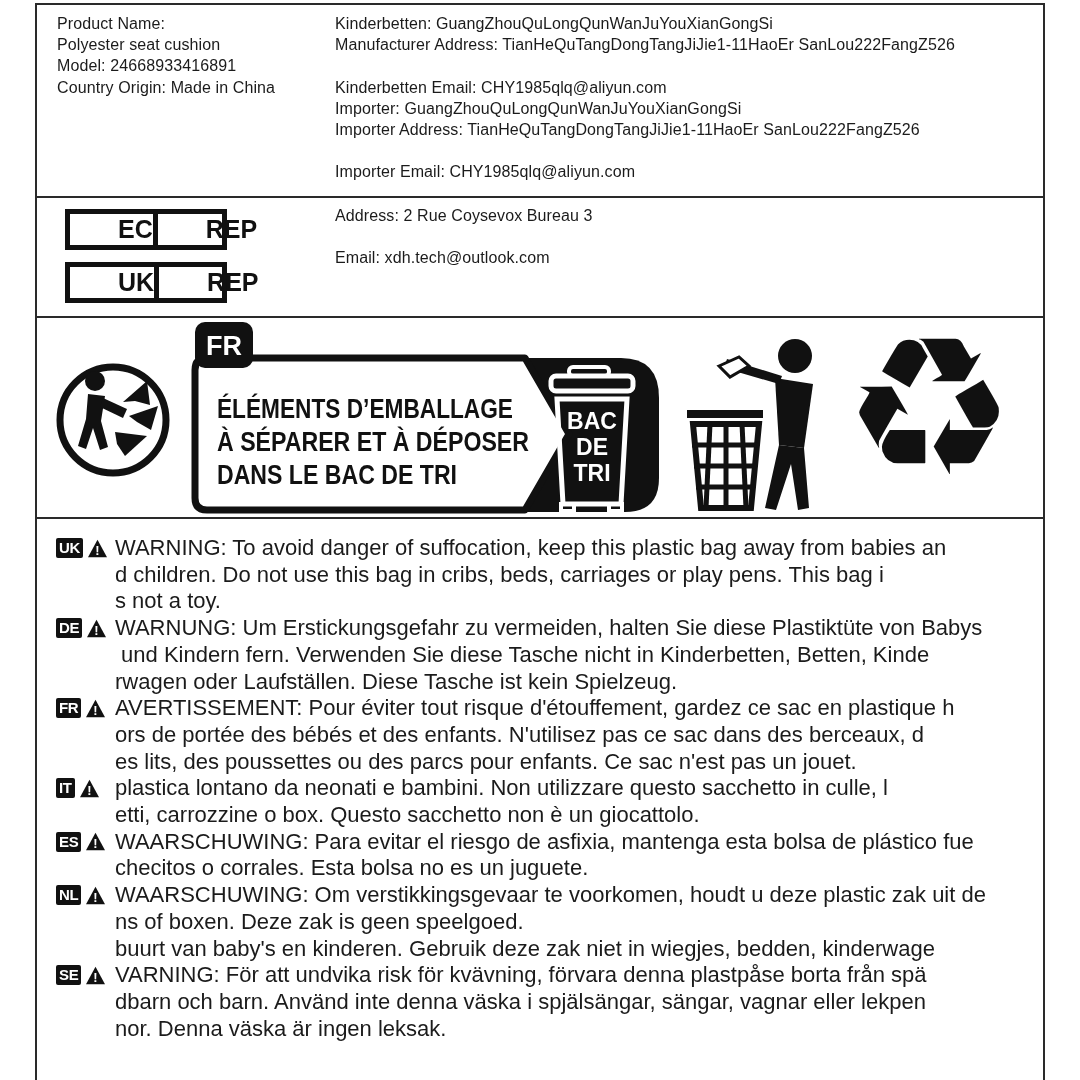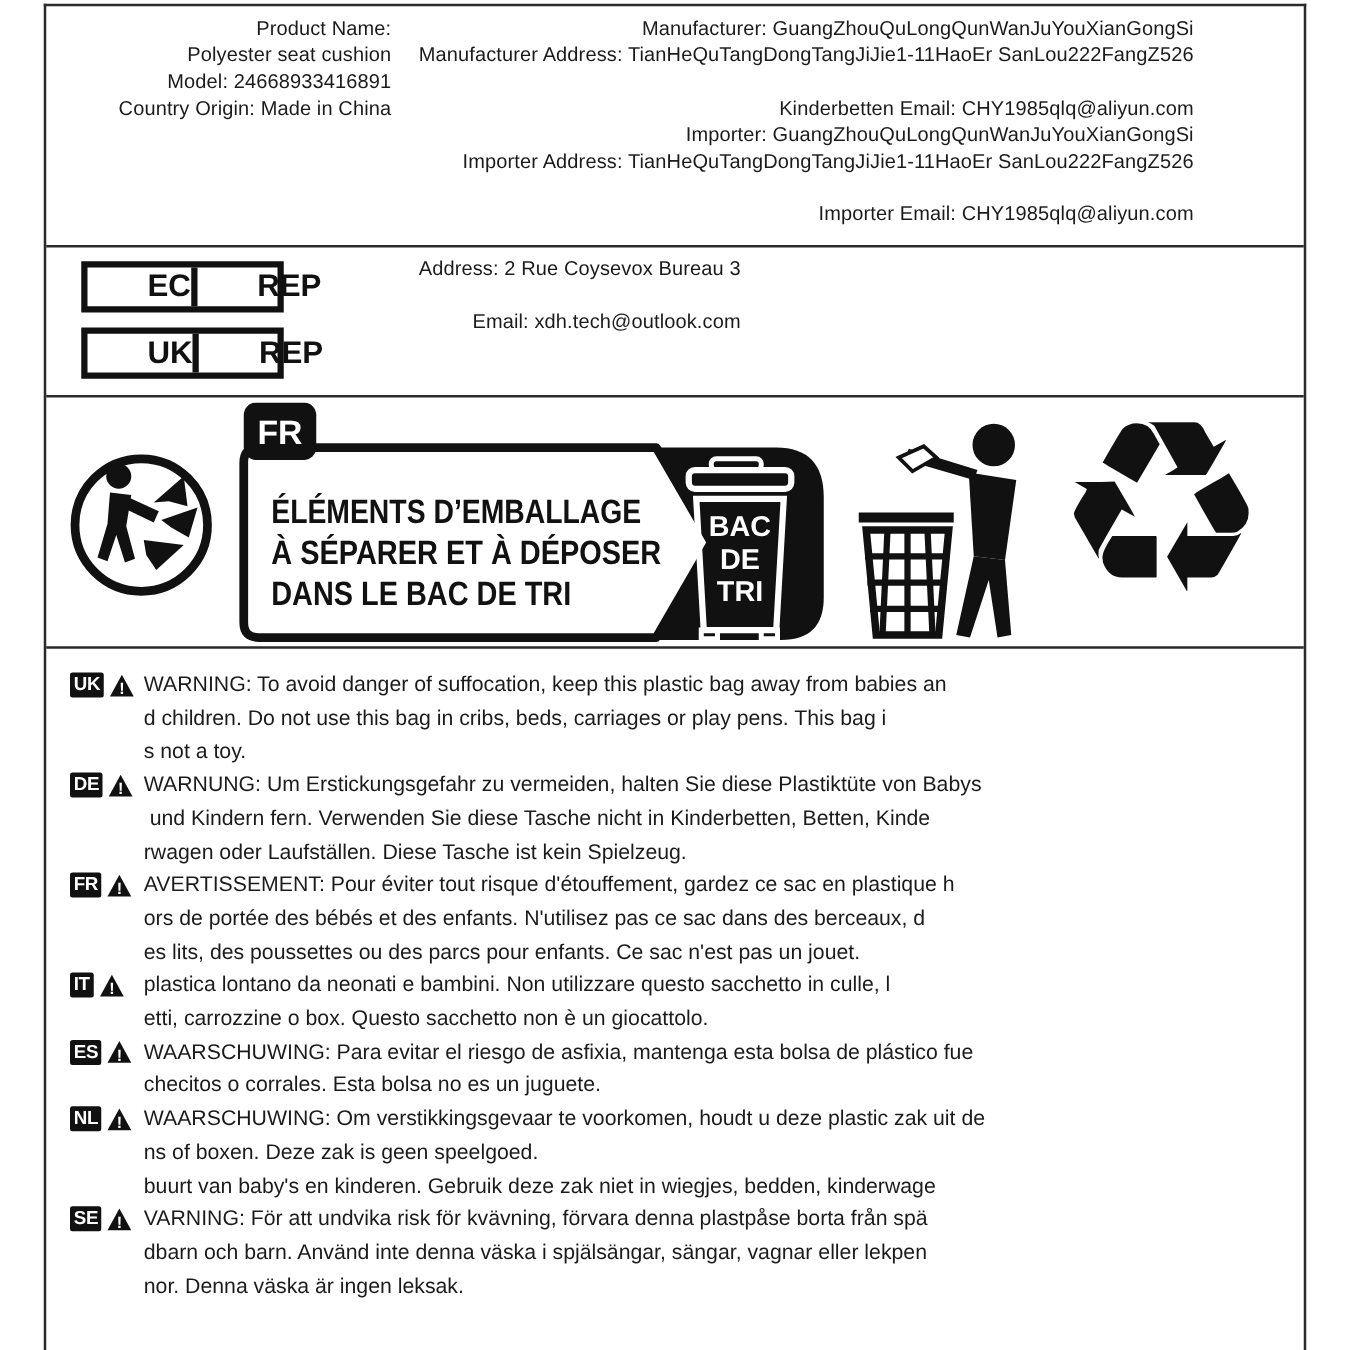--- a/index.html
+++ b/index.html
@@ -12,21 +12,21 @@
     position:absolute; left:35px; top:3px; width:1010px; height:1077px;
     border-top:2px solid #2a2a2a; border-left:2px solid #2a2a2a; border-right:2px solid #2a2a2a;
     box-sizing:border-box; background:#fff;
   }
   .sec { border-bottom:2px solid #2a2a2a; position:relative; box-sizing:content-box; }
 
   
   .sec1 { height:181px; padding-top:10px; display:flex; align-items:flex-start; }
   .col-left  { margin-left:20px; width:256px; }
   .col-right { margin-left:22px; }
-  .iline { height:21.2px; font-size:16px; letter-spacing:0.1px; white-space:pre;text-align:right; }
+  .iline { height:21.2px; font-size:16px; letter-spacing:0.1px; white-space:pre; }
 
   
   .sec2 { height:118px; }
   .rep-badges { position:absolute; left:28px; top:11px; }
   .rep-badge { display:flex; border:5px solid #111; width:152px; height:31px; background:#fff; }
   .rep-badge + .rep-badge { margin-top:12px; }
   .rep-cell { display:flex; align-items:center; justify-content:center;
               font-weight:700; font-size:25px; color:#111;padding-left:48px; }
   .rep-cell.first { width:57px; border-right:5px solid #111; }
   .rep-cell.second { flex:1; }
@@ -52,40 +52,40 @@
   
   .sec4 { border-bottom:none; padding-top:16px; }
   .warning-row { position:relative; padding-left:78px; }
   .warn-icons { position:absolute; left:19px; top:3px; display:flex; align-items:center; }
   .lang-badge { display:inline-block; background:#111; color:#fff; font-weight:700;
     font-size:15px; line-height:20px; padding:0 3px; border-radius:2px; letter-spacing:-0.3px; }
   .warn-tri { width:21px; height:19px; margin-left:4px; }
   .warn-tri polygon { fill:#111; }
   .warn-tri text { fill:#fff; font-size:15px; font-weight:700; text-anchor:middle;
     font-family:"Liberation Sans", sans-serif; }
-  .wline { font-size:17px; line-height:26.7px; white-space:pre; }
+  .wline { font-size:22px; line-height:26.7px; white-space:pre; }
 
   svg .ink-fill { fill:#111; }
   svg .ink-stroke { stroke:#111; fill:none; }
   svg .white-stroke { stroke:#fff; fill:none; }
 </style>
 </head>
 <body>
 
 <div class="frame">
 
   <div class="sec sec1">
     <div class="col-left">
         <div class="iline">Product Name:</div>
         <div class="iline">Polyester seat cushion</div>
         <div class="iline">Model: 24668933416891</div>
         <div class="iline">Country Origin: Made in China</div>
       </div>
     <div class="col-right">
-        <div class="iline">Manufacturer: GuangZhouQuLongQunWanJuYouXianGongSi</div>
+        <div class="iline">Kinderbetten: GuangZhouQuLongQunWanJuYouXianGongSi</div>
         <div class="iline">Manufacturer Address: TianHeQuTangDongTangJiJie1-11HaoEr SanLou222FangZ526</div>
         <div class="iline"></div>
         <div class="iline">Kinderbetten Email: CHY1985qlq@aliyun.com</div>
         <div class="iline">Importer: GuangZhouQuLongQunWanJuYouXianGongSi</div>
         <div class="iline">Importer Address: TianHeQuTangDongTangJiJie1-11HaoEr SanLou222FangZ526</div>
         <div class="iline"></div>
         <div class="iline">Importer Email: CHY1985qlq@aliyun.com</div>
       </div>
   </div>
 

